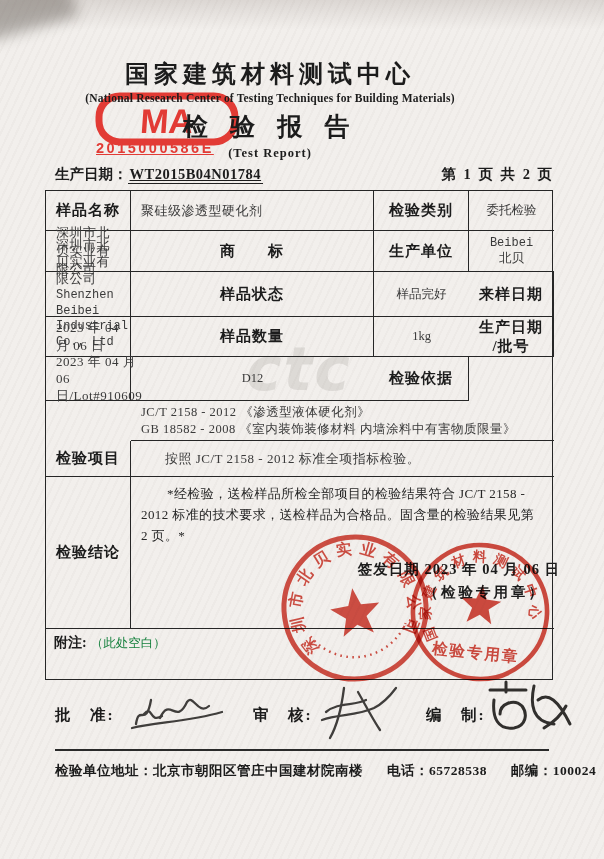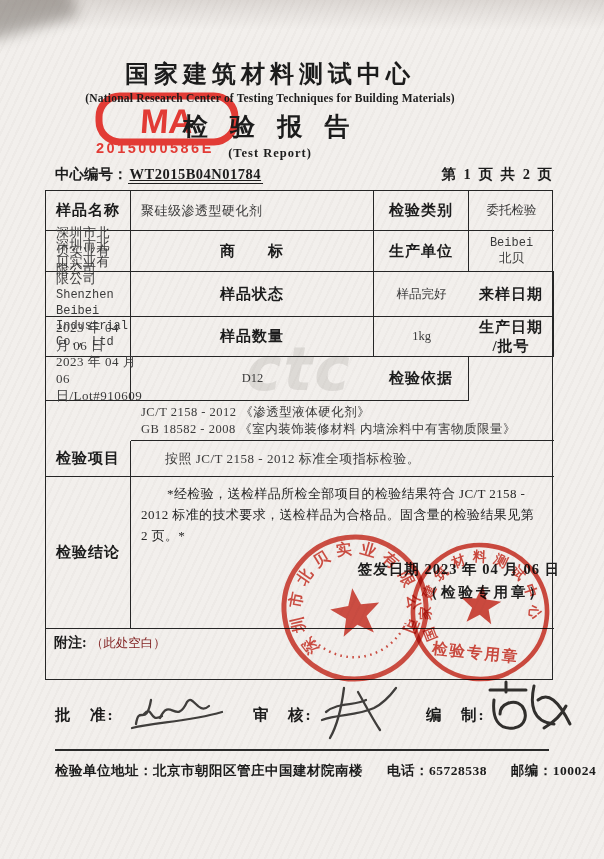--- a/index.html
+++ b/index.html
@@ -22,21 +22,21 @@
     background:#6e6963;filter:blur(7px);transform:rotate(-16deg);opacity:.5;z-index:0;
   }
   .hdr{position:absolute;left:0;width:540px;text-align:center;z-index:2;}
   .org-cn{top:58px;font-size:24px;font-weight:bold;letter-spacing:5px;}
   .org-en{top:92px;font-size:11.5px;font-weight:bold;letter-spacing:.2px;}
   .report-cn{top:110px;font-size:25px;font-weight:bold;letter-spacing:8px;}
   .report-en{top:146px;font-size:12.5px;font-weight:bold;letter-spacing:1px;}
   .cma{position:absolute;left:93px;top:90px;z-index:1;}
   .cma-no{
     position:absolute;left:96px;top:140px;z-index:1;color:#e23b35;
-    font-family:"Liberation Sans", sans-serif;font-weight:bold;font-size:14.5px;letter-spacing:2.5px;
+    font-family:"Liberation Sans", sans-serif;font-weight:bold;font-size:14.5px;letter-spacing:2.5px;text-decoration:underline;
   }
   .ref-row{position:absolute;left:55px;top:165px;font-size:14.5px;font-weight:bold;z-index:2;}
   .ref-no{font-weight:bold;border-bottom:1.4px solid #222;padding:0 2px 1px 2px;letter-spacing:.5px;text-decoration:underline;}
   .page-info{position:absolute;right:50px;top:165px;font-size:14.5px;font-weight:bold;letter-spacing:2px;z-index:2;}
   .watermark{
     position:absolute;left:246px;top:334px;z-index:1;
     font-family:"DejaVu Sans", sans-serif;font-style:italic;font-weight:bold;
     font-size:60px;letter-spacing:2px;color:rgba(138,135,130,.20);
   }
   .tbl{
@@ -54,21 +54,21 @@
   .lab .two{line-height:1.25;}
   .val{padding:0 10px;font-size:13px;color:#3a3a3a;letter-spacing:.5px;}
   .val.col{flex-direction:column;align-items:flex-start;justify-content:center;line-height:1.3;}
   .cen{justify-content:center;text-align:center;font-size:12.5px;color:#3a3a3a;}
   .cen.col{flex-direction:column;line-height:1.15;}
   .mono{font-family:"Liberation Mono", monospace;font-size:12px;letter-spacing:0;}
   .concl{position:relative;align-items:flex-start;}
   .concl p{margin:7px 10px 0 10px;font-size:13px;line-height:1.6;text-indent:2em;color:#262626;letter-spacing:.4px;}
   .note-cell{align-items:flex-start;padding:5px 8px;}
   .note-lab{font-weight:bold;font-size:14px;}
-  .note-val{font-size:12.5px;color:#7f1d1d;margin-left:4px;padding-top:1px;}
+  .note-val{font-size:12.5px;color:#15803d;margin-left:4px;padding-top:1px;}
   .issue-date{position:absolute;right:44px;top:560px;font-size:14.5px;font-weight:600;letter-spacing:1px;z-index:3;}
   .seal-note{position:absolute;right:58px;top:583px;font-size:14.5px;font-weight:bold;letter-spacing:3px;z-index:3;}
   .stamp{position:absolute;mix-blend-mode:multiply;z-index:5;}
   .stamp text{font-family:"Liberation Serif", serif;font-weight:bold;}
   .signoff-label{position:absolute;font-size:15.5px;font-weight:bold;letter-spacing:2px;z-index:2;}
   .sig{position:absolute;z-index:2;}
   .rule{position:absolute;left:55px;top:749px;width:494px;height:2px;background:#2a2a2a;z-index:2;}
   .addr-row{position:absolute;left:55px;top:762px;font-size:13.5px;font-weight:bold;letter-spacing:.5px;z-index:2;white-space:nowrap;}
   .addr-row span{display:inline-block;}
   .gap-l{margin-left:20px;}
@@ -85,21 +85,21 @@
     <text x="76" y="43" text-anchor="middle" font-size="34" font-weight="bold" fill="#e23b35" font-family="Liberation Sans, sans-serif" transform="skewX(-4)">MA</text>
   </svg>
   <div class="cma-no">2015000586E</div>
 
   <div class="hdr org-cn" style="position:absolute;">国家建筑材料测试中心</div>
   <div class="hdr org-en" style="position:absolute;">(National Research Center of Testing Techniques for Building Materials)</div>
   <div class="hdr report-cn" style="position:absolute;">检 验 报 告</div>
   <div class="hdr report-en" style="position:absolute;">(Test Report)</div>
 
   <div class="ref-row">
-    <span>中心编号：</span><span class="ref-no">WT2015B04N01784</span>
+    <span>生产日期：</span><span class="ref-no">WT2015B04N01784</span>
   </div>
   <div class="page-info">第 1 页 共 2 页</div>
 
   <div class="watermark">ctc</div>
 
   <div class="tbl">
 
     <div class="c lab">样品名称</div>
     <div class="c val">聚硅级渗透型硬化剂</div>
     <div class="c lab">检验类别</div>

